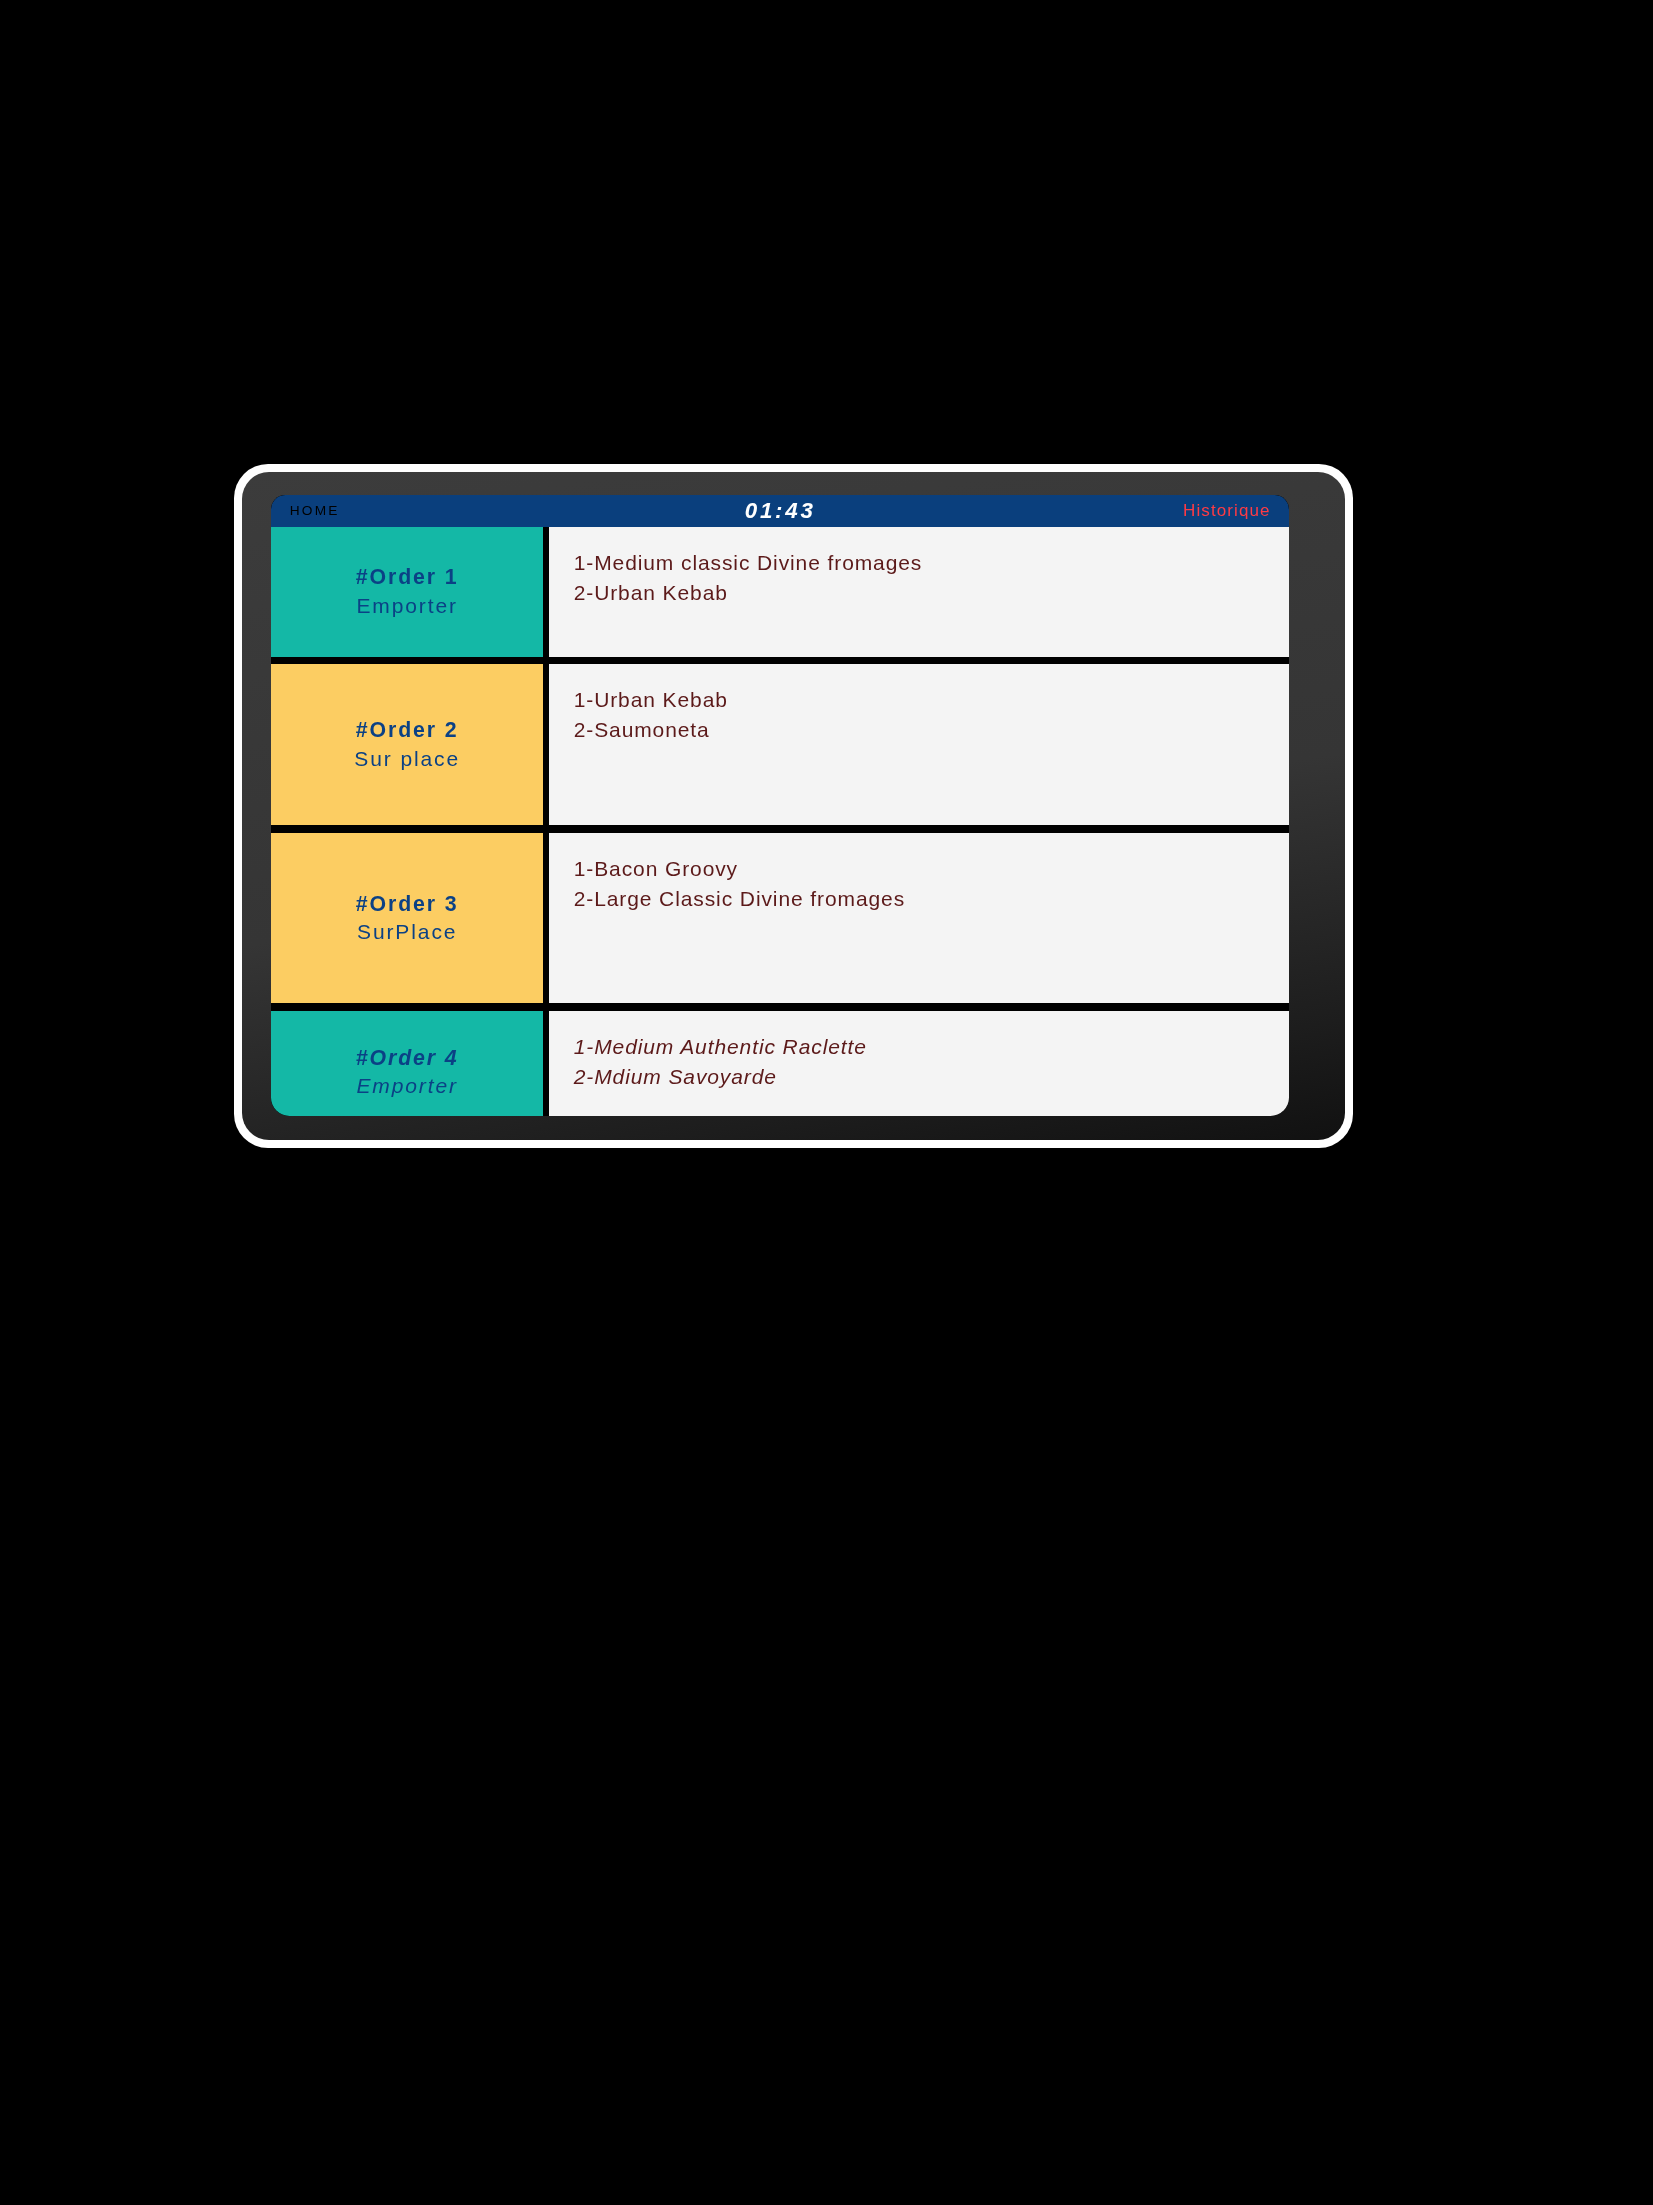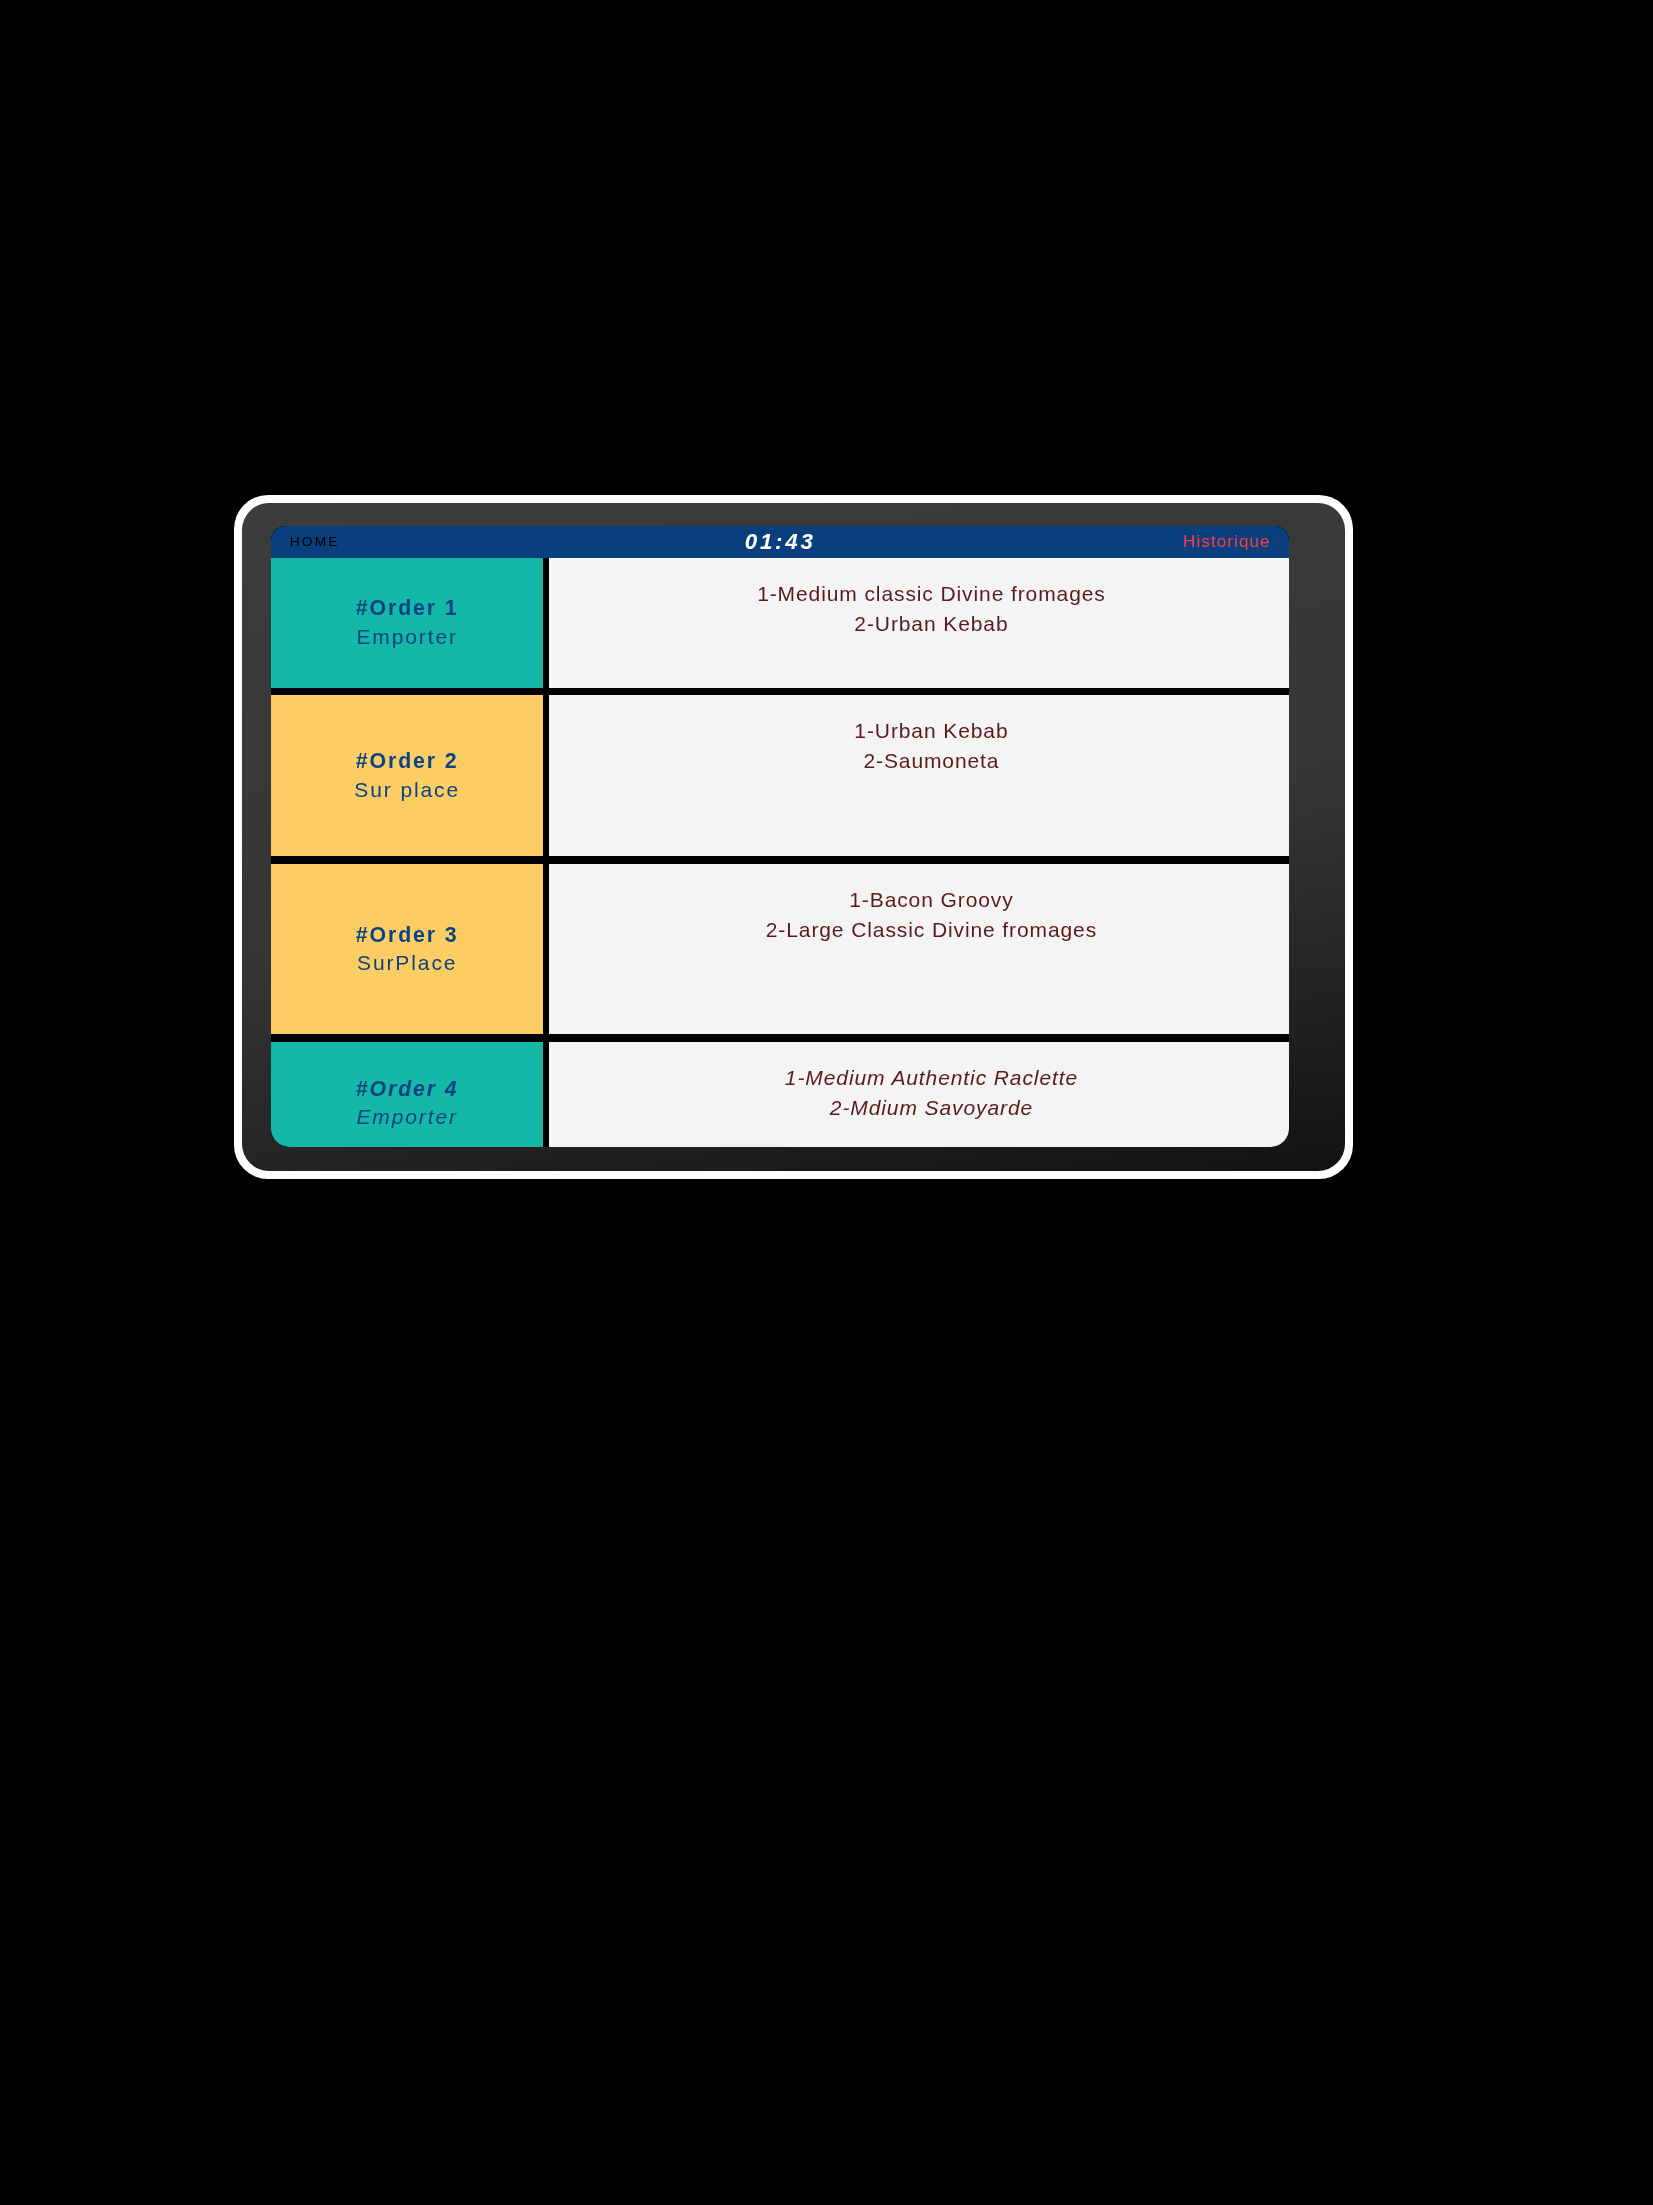--- a/index.html
+++ b/index.html
@@ -21,21 +21,20 @@
     position: absolute;
     left: 234px;
     top: 464px;
     width: 1119px;
     height: 684px;
     background: #ffffff;
     border-radius: 34px;
     box-sizing: border-box;
     padding: 9px;
     box-shadow: 0 5.5px 14.2px rgba(0,0,0,0.85);
-    margin-top: 31px;
   }
   #device-bezel {
     position: absolute;
     left: 7.7px;
     top: 7.7px;
     right: 7.7px;
     bottom: 7.7px;
     background: linear-gradient(170deg, #3c3c3c 0%, #353535 55%, #1d1d1d 86%, #111111 100%);
     border-radius: 27px;
     overflow: hidden;
@@ -139,21 +138,20 @@
     color: #0b4185;
     letter-spacing: 1.9px;
     line-height: 1.35;
   }
 
   .order-items {
     flex: 1 1 auto;
     background: #f4f4f4;
     box-sizing: border-box;
     padding: 21px 0 0 25px;
-    text-align: center;
   }
   .order-item-line {
     font-size: 21px;
     color: #5c1a1a;
     letter-spacing: 0.9px;
     line-height: 1.42;
     white-space: nowrap;
   }
 </style>
 </head>

